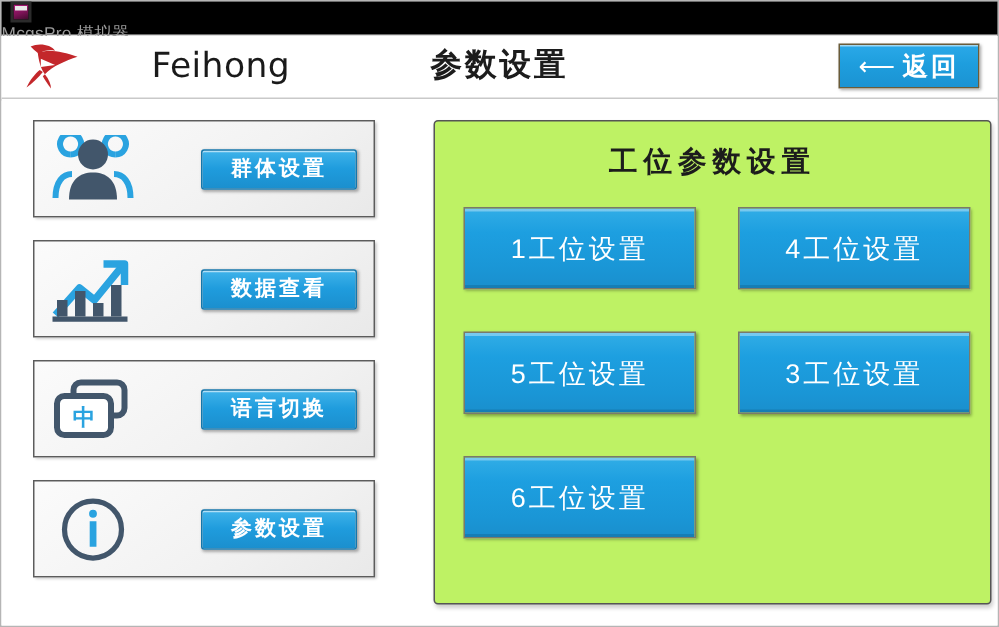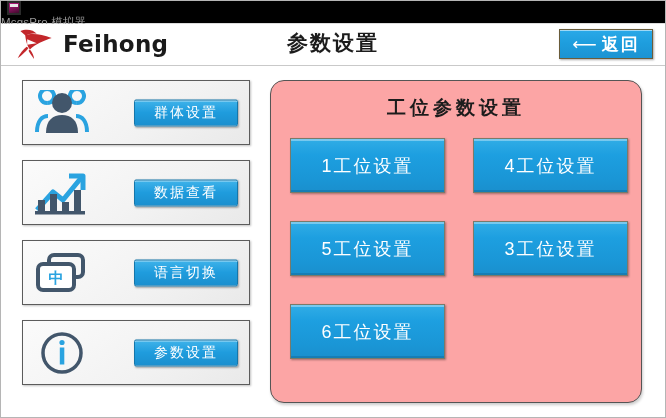--- a/index.html
+++ b/index.html
@@ -57,23 +57,24 @@
     width: 100%; height: 42px;
     background: #ffffff;
     border-bottom: 1px solid #c9c9c9;
   }
   .brand {
     position: absolute; left: 12px; top: 3px;
     display: flex; align-items: center; gap: 8px;
   }
   .brand-logo { width: 42px; height: 34px; display: block; }
   .brand-name {
-    font-size: 23px; font-weight: bold; color: #1a1a1a;
+    font-size: 23px; font-weight: normal; color: #1a1a1a;
     letter-spacing: .3px;
     font-family: "DejaVu Sans", "Liberation Sans", sans-serif;
+    margin-left: 38px;
   }
   .page-title {
     position: absolute; left: 0; top: 5px; width: 100%;
     text-align: center;
     font-size: 21px; font-weight: bold; color: #1c1c1c;
     letter-spacing: 2px;
   }
   .back-btn {
     position: absolute; right: 12px; top: 5px;
     width: 94px; height: 30px;
@@ -118,32 +119,32 @@
   .card-icon svg { display: block; }
   .card-btn {
     position: absolute; right: 11px; top: 50%;
     transform: translateY(-50%);
     min-width: 82px; height: 27px; padding: 0 19px;
     background: linear-gradient(180deg, #3fb3ea 0%, #1f9cdd 48%, #1b8fce 100%);
     border: 1px solid #1576aa;
     border-radius: 2px;
     box-shadow: inset 0 1px 0 rgba(255,255,255,.6), 1px 1px 2px rgba(0,0,0,.3);
     display: flex; align-items: center; justify-content: center;
-    color: #ffffff; font-size: 14px; font-weight: normal;
+    color: #ffffff; font-size: 14px; font-weight: bold;
     letter-spacing: 2px;
     cursor: pointer;
   }
 
   
   .right-panel {
-    position: absolute; left: 269px; top: 13px;
+    position: absolute; left: 288px; top: 13px;
     width: 372px; height: 323px;
-    background: #fca5a5;
+    background: #bef264;
     border: 1px solid #555555;
-    border-radius: 14px;
+    border-radius: 3px;
     box-shadow: 1px 2px 3px rgba(0,0,0,.2);
   }
   .panel-title {
     position: absolute; left: 0; top: 14px; width: 100%;
     text-align: center;
     font-size: 19px; font-weight: bold; color: #1c1c1c;
     letter-spacing: 4px;
   }
   .ws-grid {
     position: absolute; left: 19px; top: 57px;

